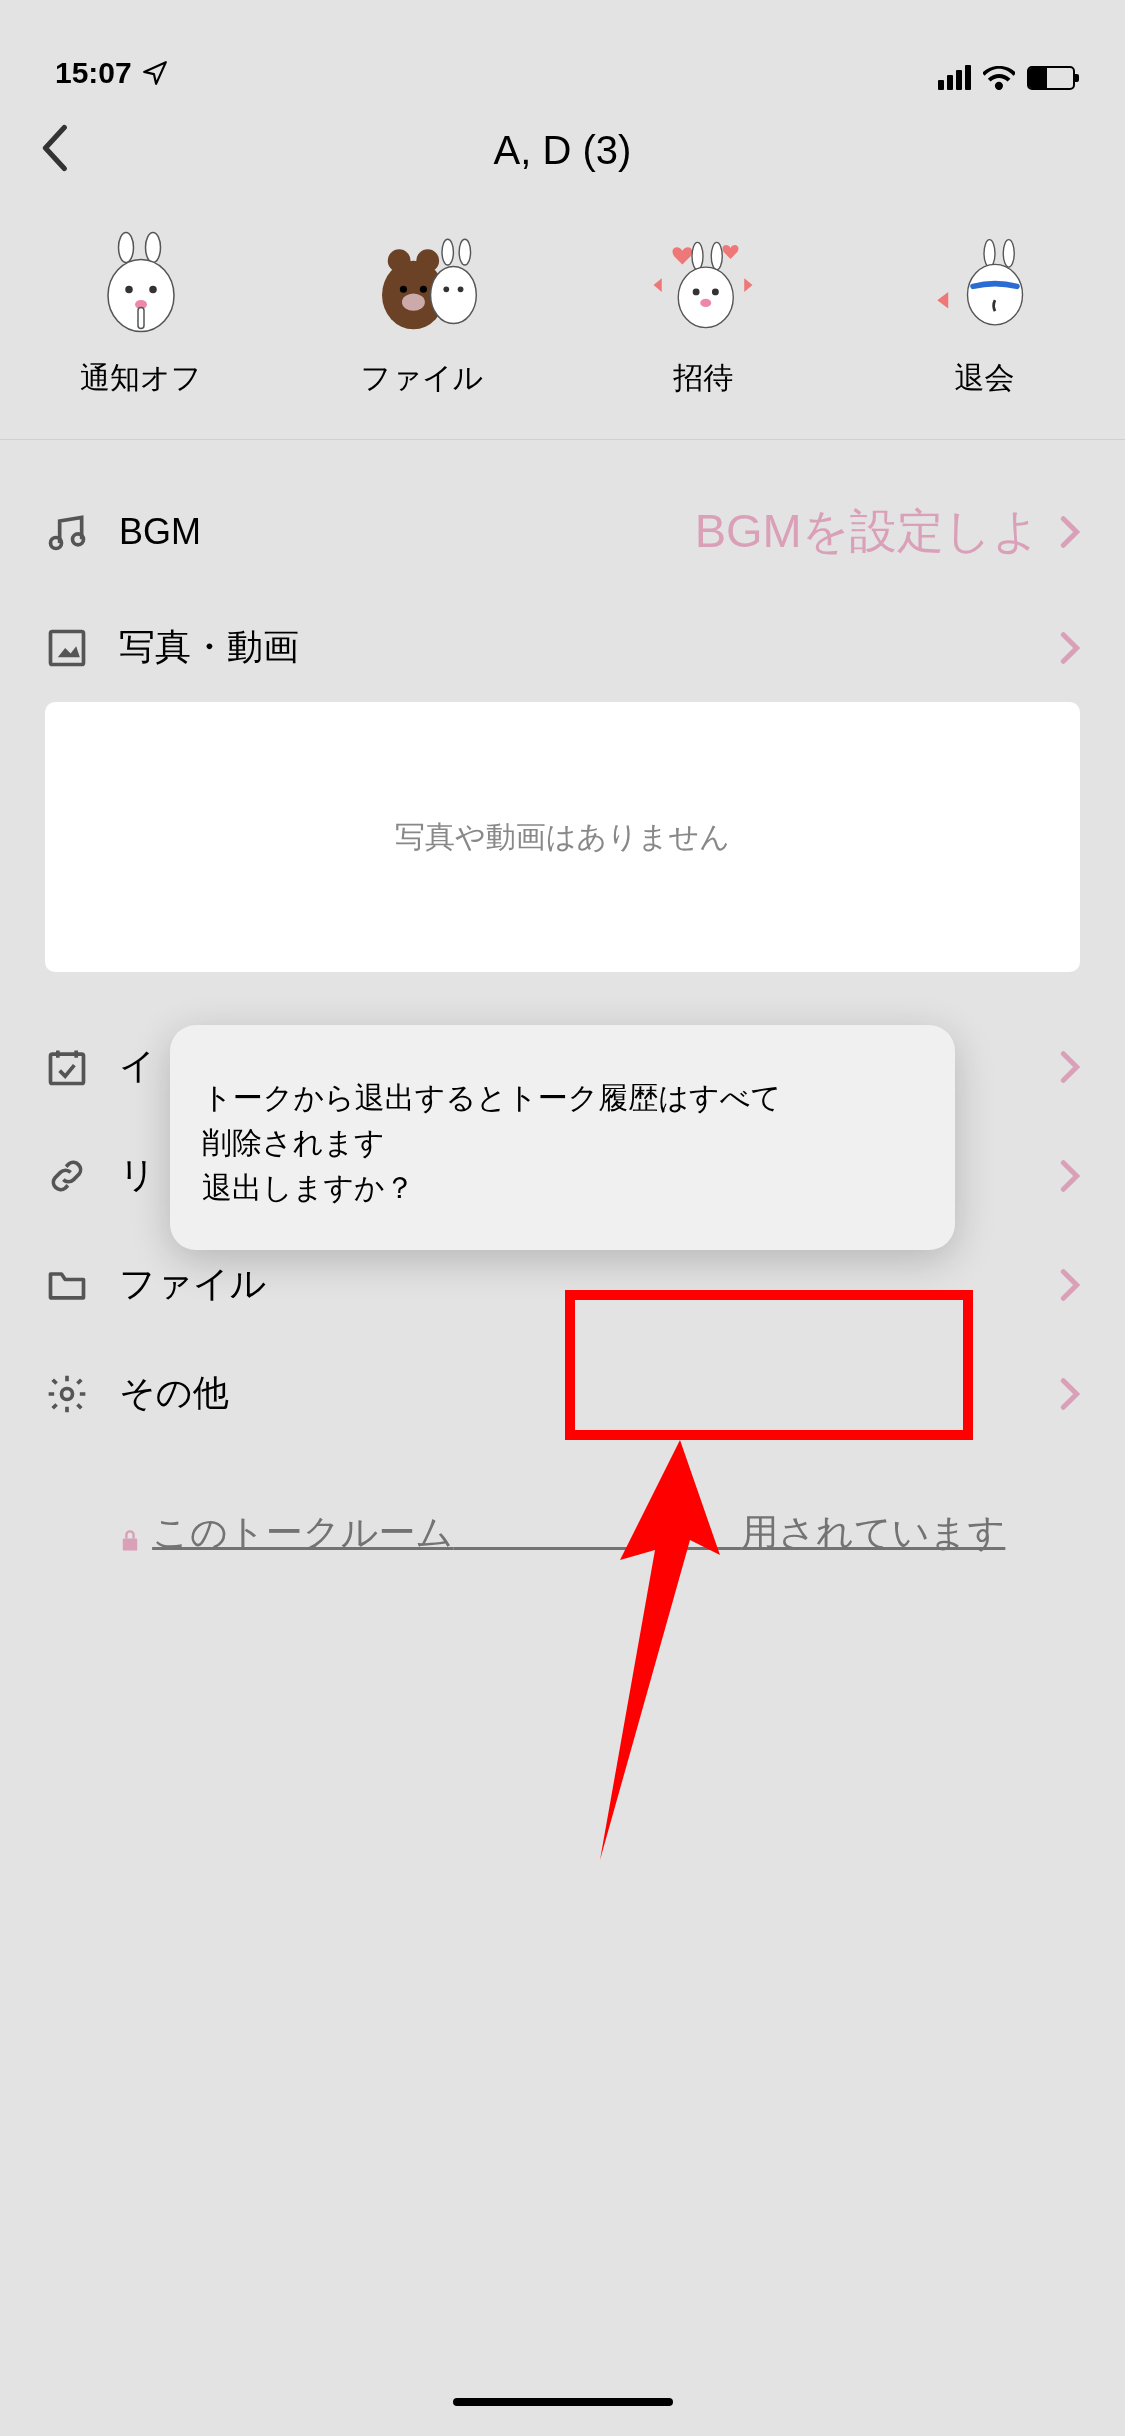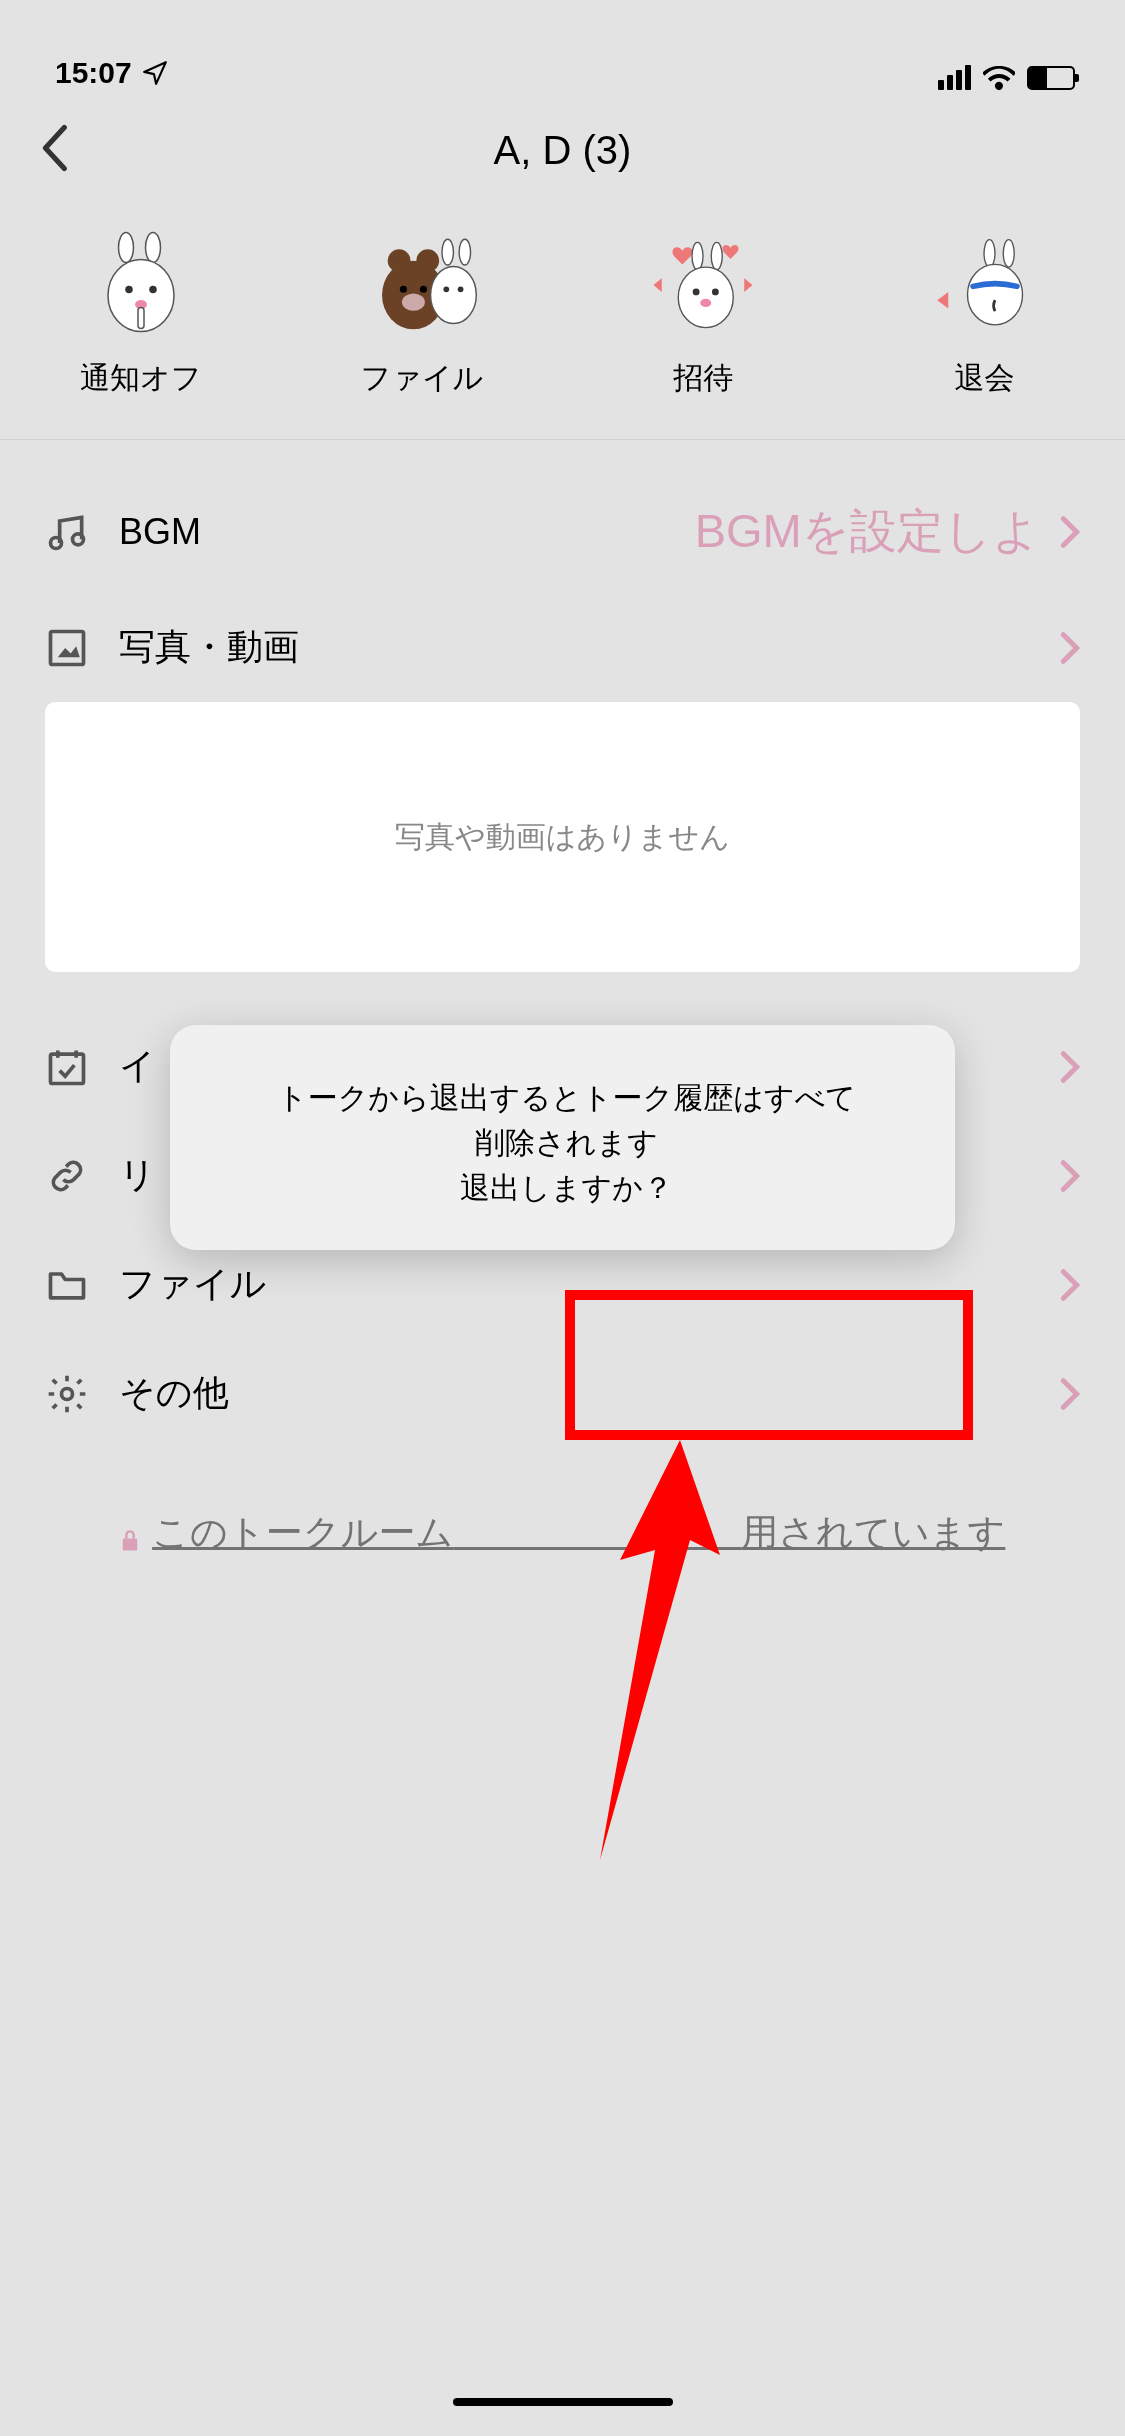--- a/index.html
+++ b/index.html
@@ -68,21 +68,21 @@
   
   .modal {
     position:absolute;
     left:170px; right:170px;
     top:1025px;
     background:#f0f0f0;
     border-radius:26px;
     overflow:hidden;
     box-shadow:0 10px 40px rgba(0,0,0,0.2);
   }
-  .modal-body { padding:50px 24px 40px; text-align:center; font-size:30px; color:#000; line-height:1.5;margin-left:8px; }
+  .modal-body { padding:50px 24px 40px; text-align:left; font-size:30px; color:#000; line-height:1.5;margin-left:8px; }
   .modal-buttons { display:flex; border-top:1px solid #ccc; }
   .modal-btn {
     flex:1; text-align:center; padding:36px 0; font-size:36px; color:#007aff; font-weight:600;
   }
   .modal-btn.ok { font-weight:400; border-left:1px solid #ccc; }
   
   .ok-highlight {
     position:absolute;
     border:10px solid #ff0000;
     width:408px;

